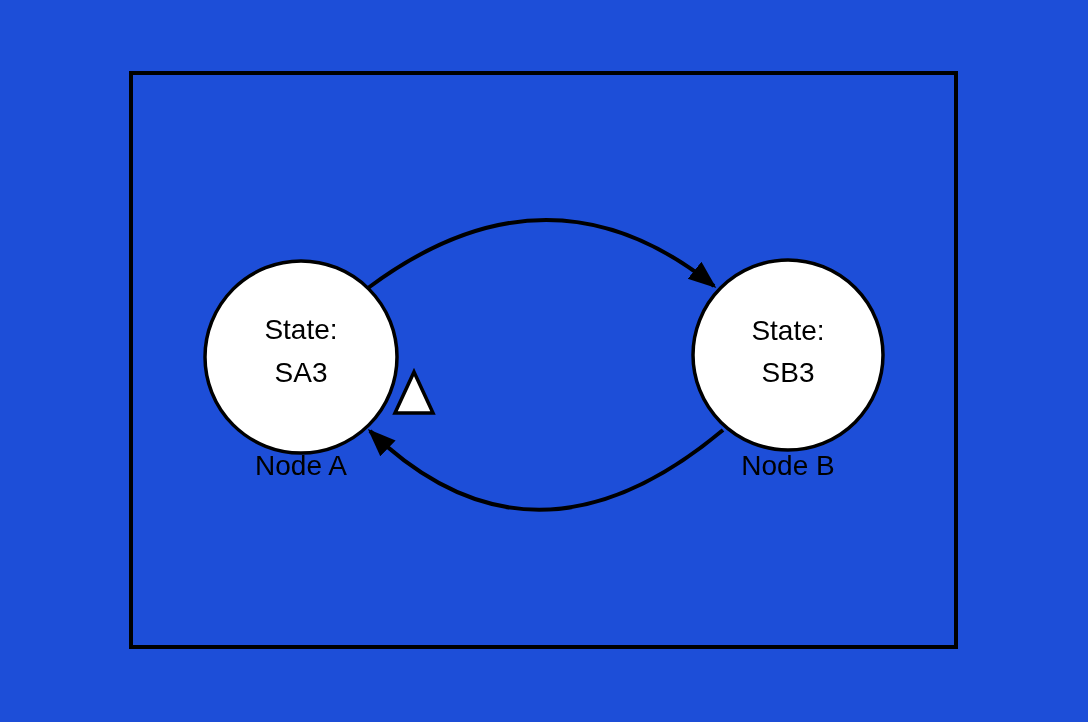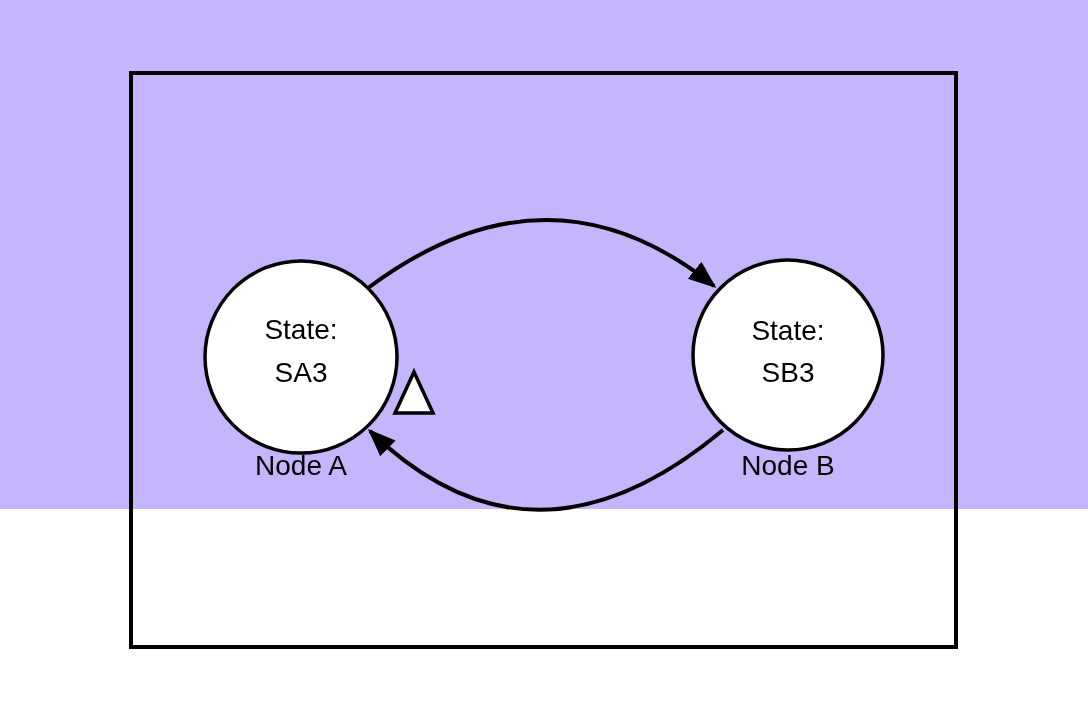--- a/index.html
+++ b/index.html
@@ -6,22 +6,22 @@
     margin: 0;
     padding: 0;
     background: #ffffff;
     width: 1088px;
     height: 722px;
     overflow: hidden;
   }
   .canvas {
     position: relative;
     width: 1088px;
-    height: 509px;
-    background: #c4b5fd;
+    height: 722px;
+    background: #1d4ed8;
   }
   svg {
     display: block;
   }
   text {
     font-family: "Liberation Sans", sans-serif;
     font-size: 28px;
     fill: #000000;
     text-anchor: middle;
   }

